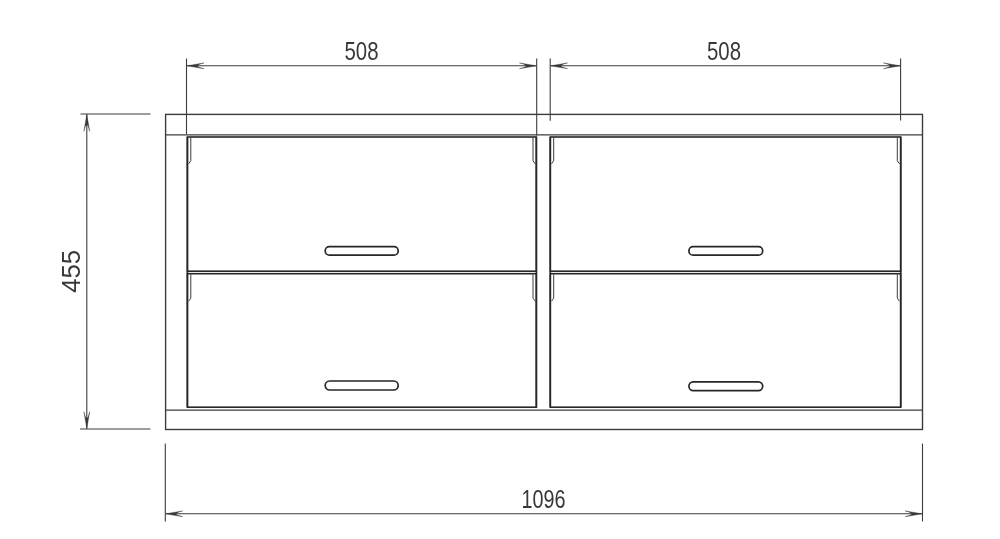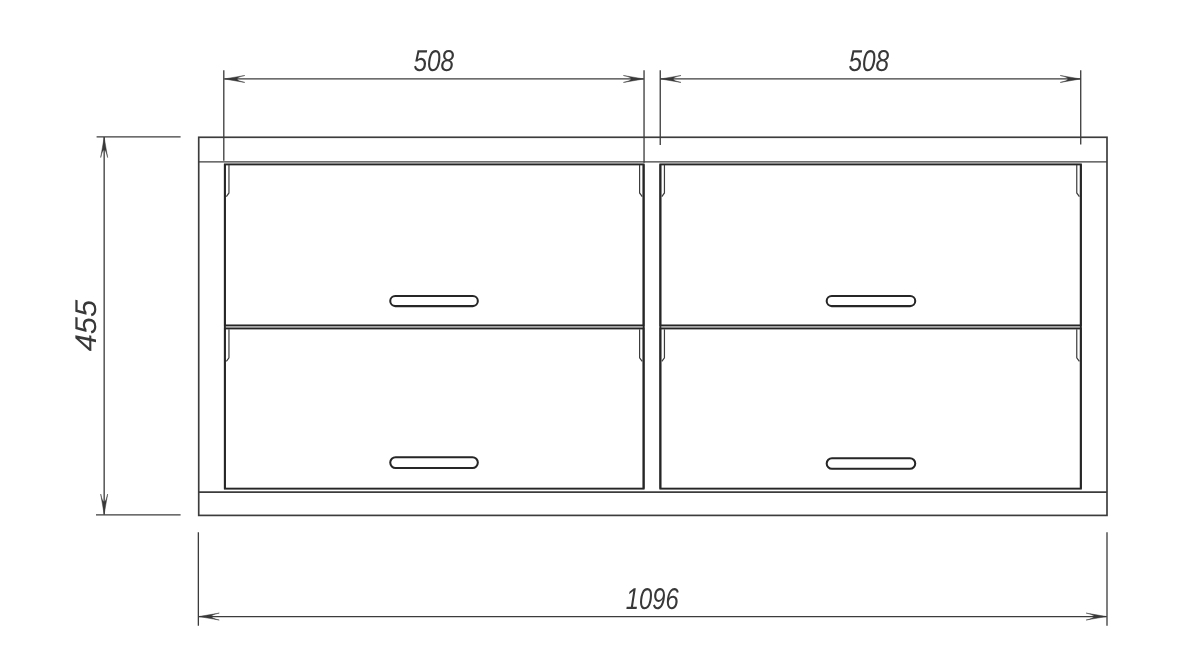--- a/index.html
+++ b/index.html
@@ -1,16 +1,16 @@
 <!DOCTYPE html>
 <html><head>
 <meta charset="utf-8">
 <style>
   html,body{margin:0;padding:0;background:#ffffff;}
-  #page{position:relative;width:1000px;height:539px;background:#ffffff;overflow:hidden;font-style:italic;}
+  #page{position:relative;width:1000px;height:539px;background:#ffffff;overflow:hidden;}
   svg text{font-family:"Liberation Sans",sans-serif;fill:#383838;}
 </style>
 </head>
 <body>
 <div id="page">
 <svg width="1000" height="539" viewBox="0 0 1000 539">
 
   <rect x="0" y="0" width="1000" height="539" fill="#ffffff"></rect>
 
   <rect x="165.6" y="114.4" width="756.9" height="315.1" fill="none" stroke="#3c3c3c" stroke-width="1.4"></rect>

